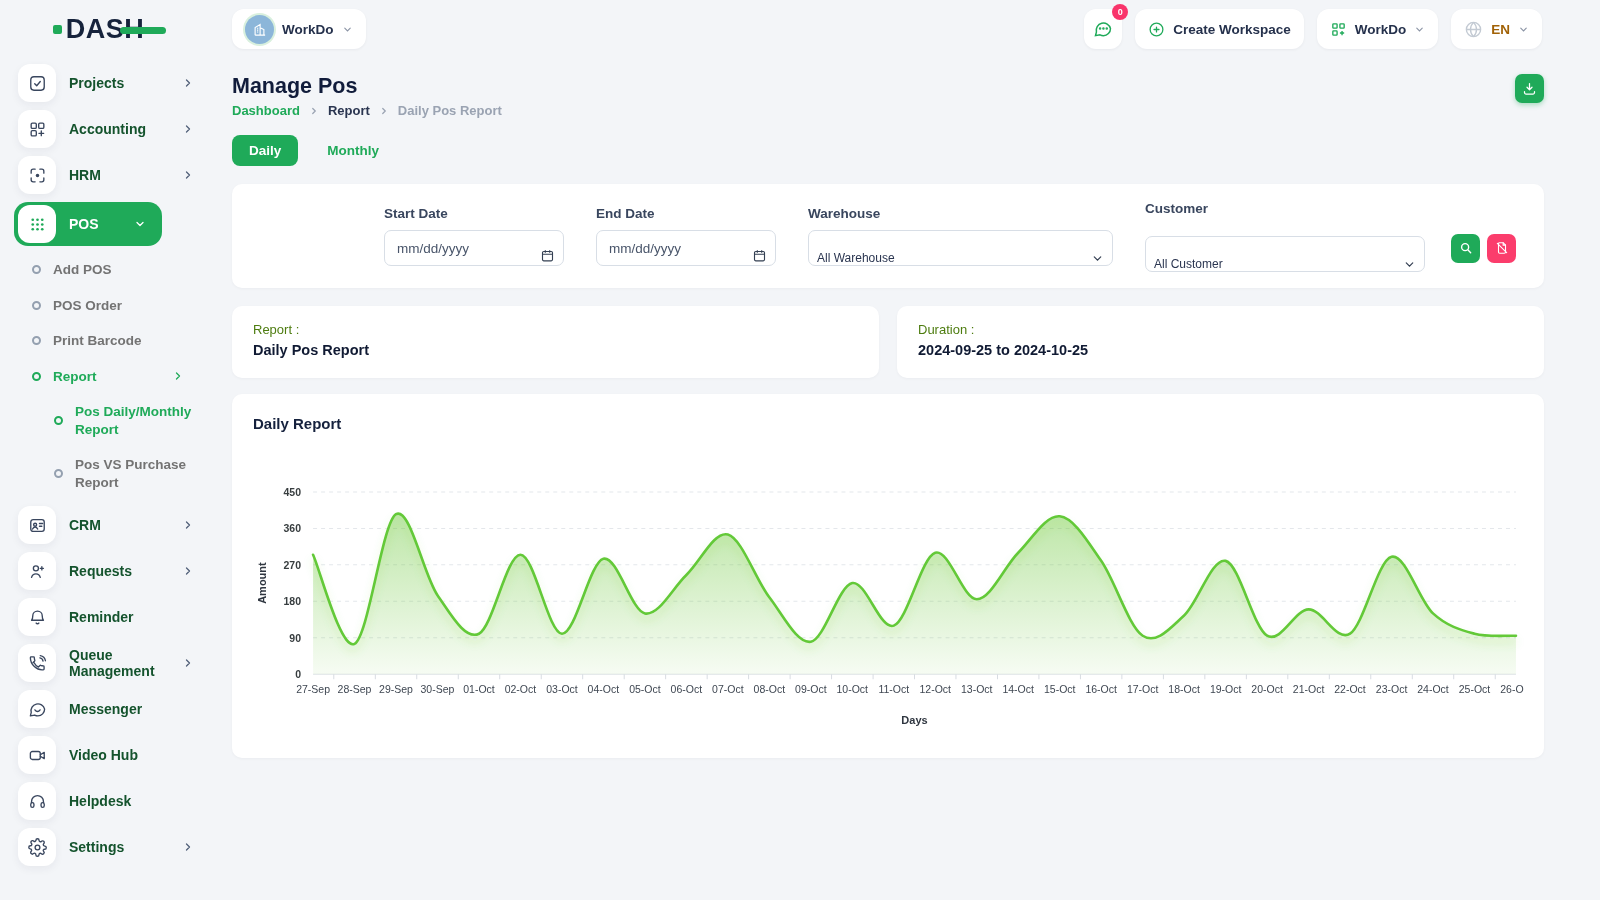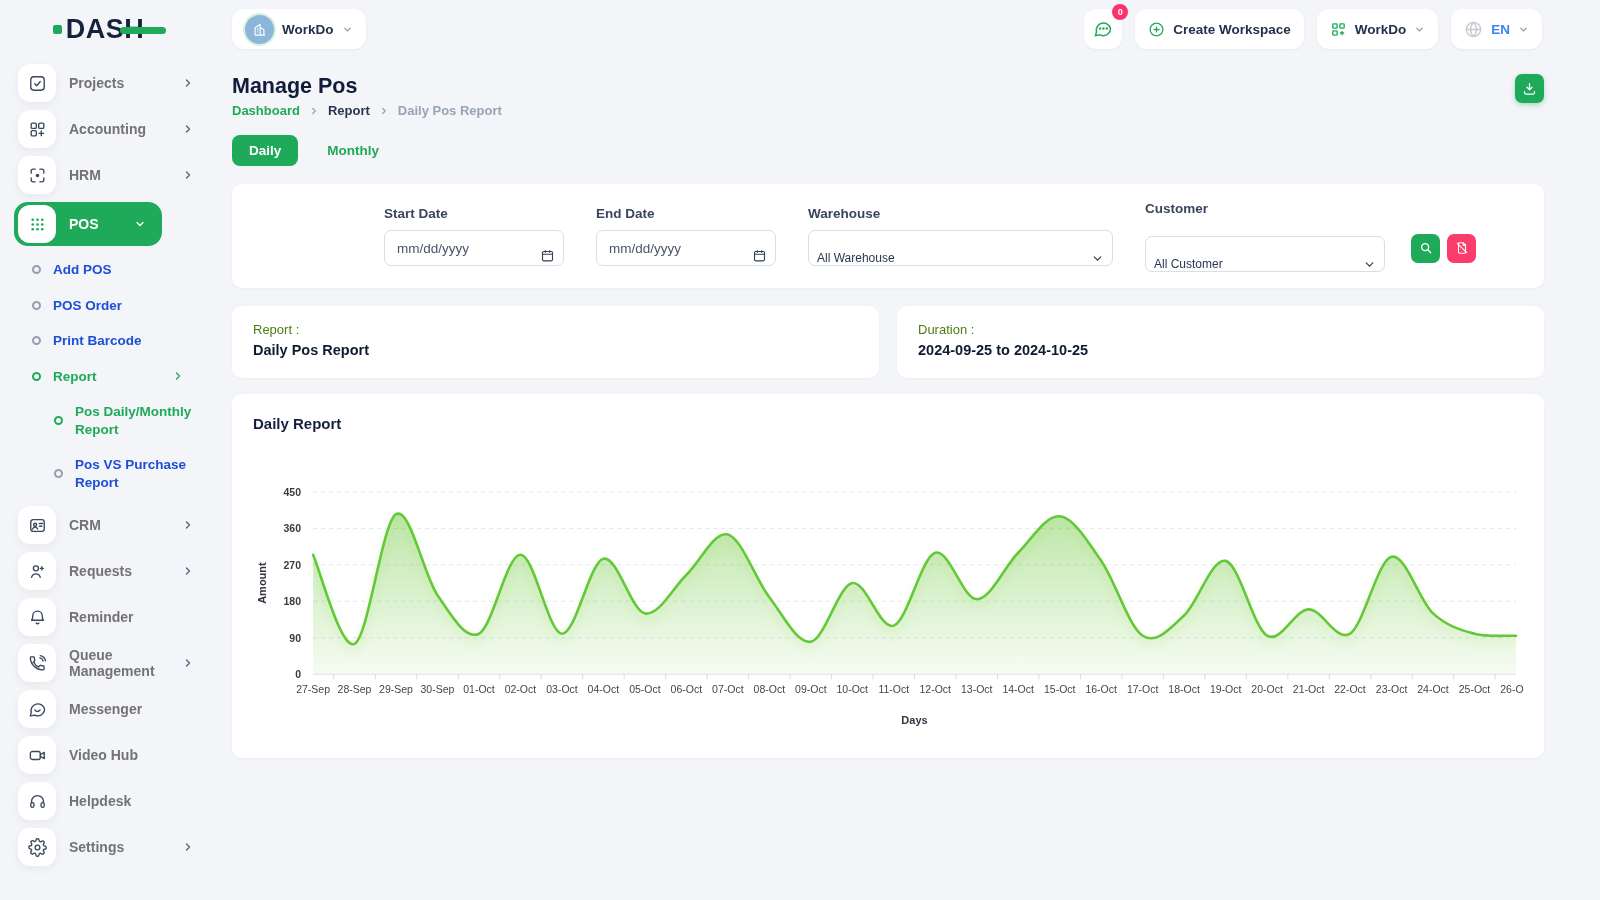--- a/index.html
+++ b/index.html
@@ -14,40 +14,40 @@
   .logo .bar { position:absolute; right:-22px; top:13px; width:46px; height:7px; border-radius:4px; background:#1faa59; }
   .pill { background:#fff; border-radius:12px; display:flex; align-items:center; gap:8px;
           height:40px; padding:0 13px; box-shadow:0 1px 3px rgba(16,24,40,.05); font-size:13.5px; font-weight:700; color:#25314c; }
   .ws-pill { margin-left:22px; cursor:pointer; }
   .ws-avatar { width:29px; height:29px; border-radius:50%; background:#8cb6d9; display:flex; align-items:center; justify-content:center; box-shadow:0 0 0 2px #d9f0de; }
   .top-right { margin-left:auto; margin-right:58px; display:flex; align-items:center; gap:13px; }
   .icon-pill { width:38px; justify-content:center; padding:0; position:relative; cursor:pointer; }
   .badge { position:absolute; top:-5px; right:-6px; min-width:16px; height:16px; border-radius:9px; background:#f9346b;
            color:#fff; font-size:9px; font-weight:700; display:flex; align-items:center; justify-content:center; padding:0 4px; }
   .chev { display:inline-flex; }
-  .lang-code { color:#3b82f6; }
+  .lang-code { color:#a16207; }
 
   
   .app { display:flex; align-items:flex-start; }
   .sidebar { width:210px; padding:6px 0 0 14px; flex:0 0 210px; }
   .main { flex:1; padding:0 56px 0 22px; }
 
   
   .side-item { display:flex; align-items:center; gap:13px; height:38px; margin-bottom:8px; padding-left:4px; cursor:pointer; }
   .icon-sq { width:38px; height:38px; border-radius:12px; background:#fff; box-shadow:0 3px 8px rgba(30,40,60,.06);
              display:flex; align-items:center; justify-content:center; color:#39465e; flex:0 0 38px; }
-  .side-item .lbl { font-size:14px; font-weight:700; color:#737373; }
+  .side-item .lbl { font-size:14px; font-weight:700; color:#14532d; }
   .side-item .chev { margin-left:auto; margin-right:16px; color:#51607a; }
   .side-item.active { background:#1faa59; border-radius:14px; height:44px; margin:2px 0 6px 0; padding-left:4px; width:148px; }
   .side-item.active .lbl, .side-item.active .chev { color:#fff; }
   .side-item.active .icon-sq { box-shadow:none; color:#1faa59; }
   .submenu { margin:2px 0 6px 0; }
   .sub-item { display:flex; align-items:center; gap:12px; padding:9px 0 9px 18px; cursor:pointer; }
   .sub-item .ring { width:9px; height:9px; border-radius:50%; border:2px solid #94a0b0; flex:0 0 9px; }
-  .sub-item .lbl { font-size:13.5px; font-weight:600; color:#1d4ed8; line-height:1.3; max-width:118px; }
+  .sub-item .lbl { font-size:13.5px; font-weight:600; color:#737373; line-height:1.3; max-width:118px; }
   .sub-item.active .lbl { color:#1faa59; }
   .sub-item.active .ring { border-color:#1faa59; }
   .sub-item .chev { margin-left:auto; margin-right:26px; color:#1faa59; }
   .sub-item.lvl2 { padding-left:40px; }
 
   
   .header-row { display:flex; align-items:flex-start; margin-top:16px; }
   .page-title { font-size:21.5px; font-weight:700; color:#111c3b; }
   .breadcrumb { margin-top:4px; display:flex; align-items:center; gap:9px; font-size:13px; font-weight:600; }
   .breadcrumb .link { color:#1faa59; cursor:pointer; }
@@ -68,21 +68,21 @@
   .field label { display:block; font-size:13.5px; font-weight:600; color:#39465e; margin-bottom:9px; }
   .input-wrap { position:relative; }
   .input-wrap input { width:180px; height:36px; border:1px solid #d8dee6; border-radius:7px; padding:0 30px 0 12px;
                       font-size:13.5px; color:#2a3550; font-family:"Liberation Sans", sans-serif; outline:none; }
   .input-wrap input::placeholder { color:#49556a; }
   .input-wrap .cal { position:absolute; right:9px; top:9px; color:#333f52; pointer-events:none; }
   .select-box { height:36px; border:1px solid #d8dee6; border-radius:7px; background:#fff; display:flex; align-items:flex-end;
                 padding:0 8px; font-size:12px; color:#2a3550; cursor:pointer; }
   .select-box .chev { margin-left:auto; color:#343f52; }
   .select-wide { width:305px; }
-  .select-mid { width:240px;margin-top:20px; }
+  .select-mid { width:280px;margin-top:20px; }
   .fbtns { display:flex; gap:7px; margin-top:24px; margin-left:-6px; }
   .sq-btn { width:29px; height:29px; border-radius:7px; border:none; display:flex; align-items:center; justify-content:center;
             color:#fff; cursor:pointer; }
   .sq-btn.green { background:#1faa59; }
   .sq-btn.red { background:#fb3d6c; }
 
   .summary-row { display:flex; gap:18px; margin-top:18px; }
   .summary-card { flex:1; height:72px; padding:16px 21px; }
   .summary-card .s-lbl { font-size:13px; color:#4d7c0f; font-weight:400; }
   .summary-card .s-val { font-size:14.5px; font-weight:700; color:#101a33; margin-top:5px; }

